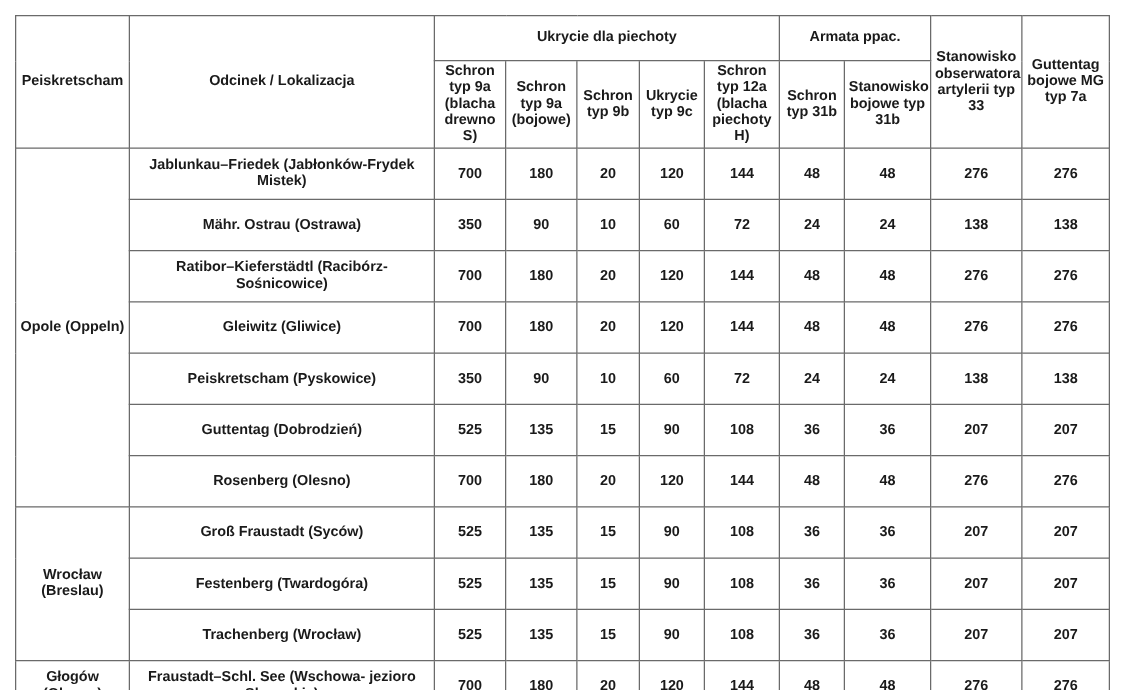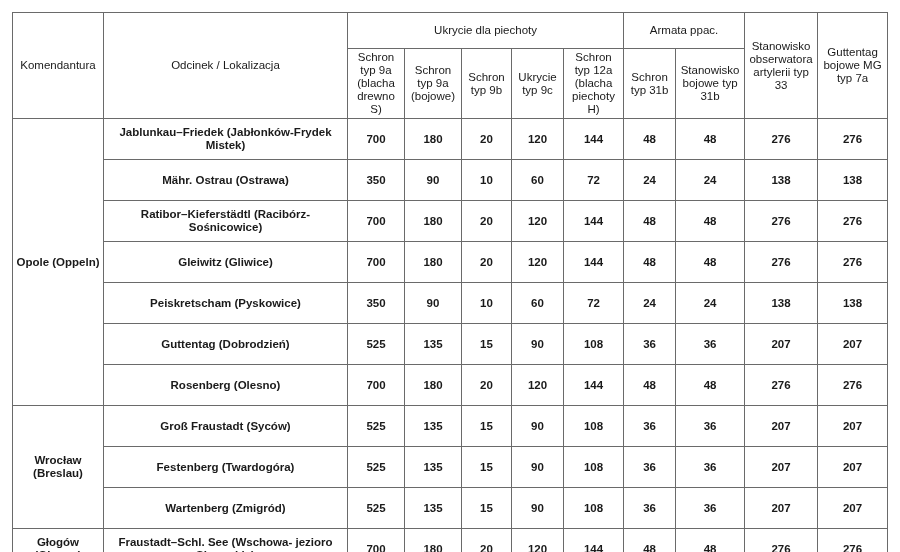--- a/index.html
+++ b/index.html
@@ -15,21 +15,21 @@
     color: #1a1a1a;
     table-layout: fixed;
   }
   table.main th, table.main td {
     border: 1px solid #6a6a6a;
     padding: 2px 3px;
     text-align: center;
     vertical-align: middle;
     line-height: 13px;
   }
-  table.main th { font-weight: normal; }
+  table.main th { font-weight: bold; }
   tr.h1 th { height: 31px; }
   tr.h2 th { height: 62px; }
   tr.body td { height: 36px; }
   td.loc { text-align: left; padding-left: 2px; }
   td.kom { text-align: center; }
 </style>
 </head>
 <body>
 
 <table class="main">
@@ -41,21 +41,21 @@
       <col style="width:50px">
       <col style="width:52px">
       <col style="width:60px">
     <col style="width:52px">
       <col style="width:69px">
       <col style="width:73px">
       <col style="width:70px">
   </colgroup>
   <thead>
     <tr class="h1">
-      <th rowspan="2">Komendantura</th>
+      <th rowspan="2">Peiskretscham</th>
       <th rowspan="2">Odcinek / Lokalizacja</th>
       <th colspan="5">Ukrycie dla piechoty</th>
       <th colspan="2">Armata ppac.</th>
       <th rowspan="2">Stanowisko obserwatora artylerii  typ 33</th>
       <th rowspan="2">Guttentag bojowe MG typ 7a</th>
     </tr>
     <tr class="h2">
       <th>Schron typ 9a (blacha drewno S)</th>
       <th>Schron typ 9a (bojowe)</th>
       <th>Schron typ 9b</th>
@@ -170,21 +170,21 @@
         <td>135</td>
         <td>15</td>
         <td>90</td>
         <td>108</td>
         <td>36</td>
         <td>36</td>
         <td>207</td>
         <td>207</td>
       </tr>
       <tr class="body">
-        <td class="loc">Wartenberg (Zmigród)</td>
+        <td class="loc">Trachenberg (Wrocław)</td>
         <td>525</td>
         <td>135</td>
         <td>15</td>
         <td>90</td>
         <td>108</td>
         <td>36</td>
         <td>36</td>
         <td>207</td>
         <td>207</td>
       </tr>

